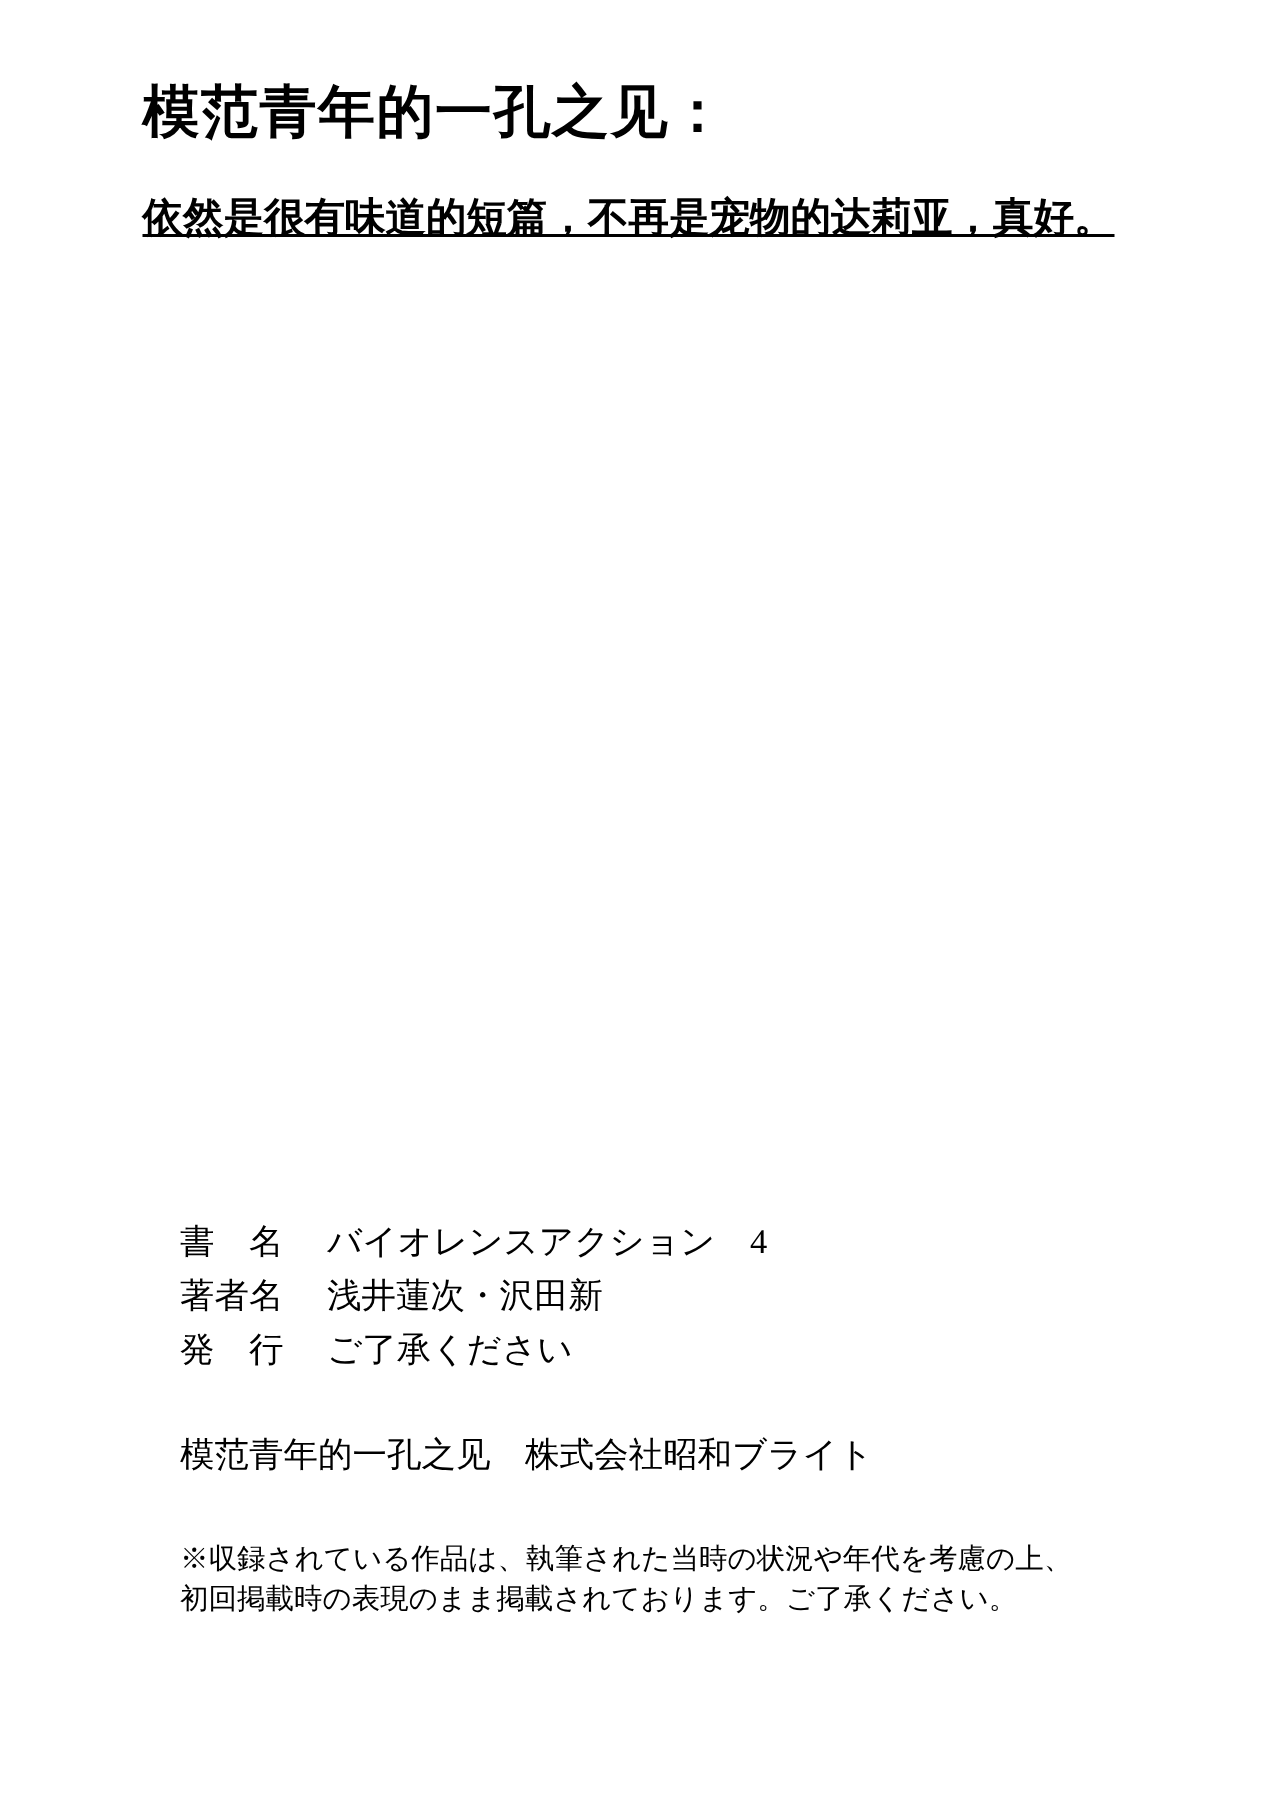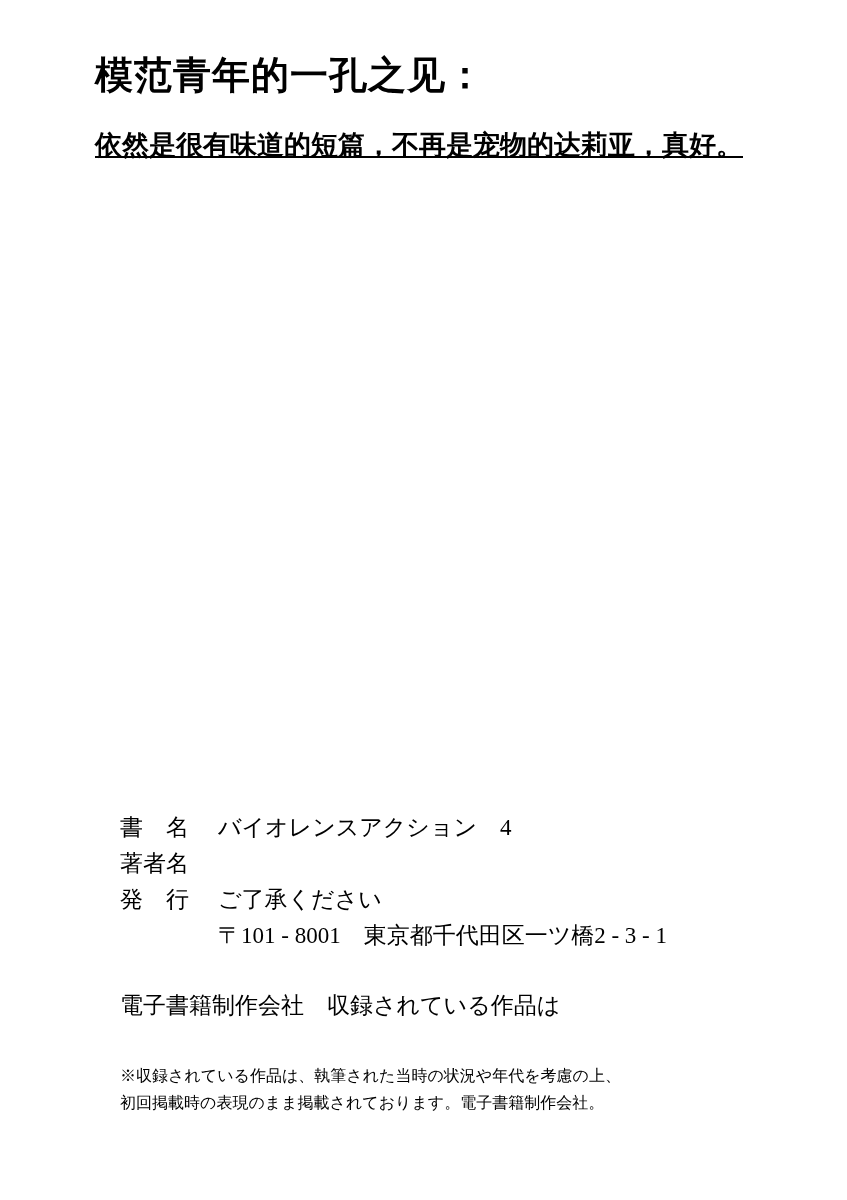--- a/index.html
+++ b/index.html
@@ -61,21 +61,21 @@
   }
   .colophon .row .value {
     white-space: pre;
   }
   .colophon .producer {
     margin: 34px 0 0 0;
     white-space: pre;
   }
   .colophon .note {
     margin: 0;
-    font-size: 16px;
+    font-size: 19px;
     line-height: 27px;
     white-space: pre;
   }
   .colophon .note.first {
     margin-top: 38px;
   }
 </style>
 </head>
 <body>
 
@@ -88,32 +88,29 @@
 
   <section class="colophon">
 
     <div class="row">
       <span class="label">書　名</span>
       <span class="value">バイオレンスアクション　4</span>
     </div>
 
     <div class="row">
       <span class="label">著者名</span>
+      <span class="value">浅井蓮次・沢田新</span>
     </div>
 
     <div class="row">
       <span class="label">発　行</span>
       <span class="value">ご了承ください</span>
     </div>
 
-    <div class="row">
-      <span class="label"></span>
-      <span class="value">〒101 - 8001　東京都千代田区一ツ橋2 - 3 - 1</span>
-    </div>
 
-    <p class="producer">電子書籍制作会社　収録されている作品は</p>
+    <p class="producer">模范青年的一孔之见　株式会社昭和ブライト</p>
 
     <p class="note first">※収録されている作品は、執筆された当時の状況や年代を考慮の上、</p>
-    <p class="note">初回掲載時の表現のまま掲載されております。電子書籍制作会社。</p>
+    <p class="note">初回掲載時の表現のまま掲載されております。ご了承ください。</p>
 
   </section>
 
 </div>
 
 </body></html>

